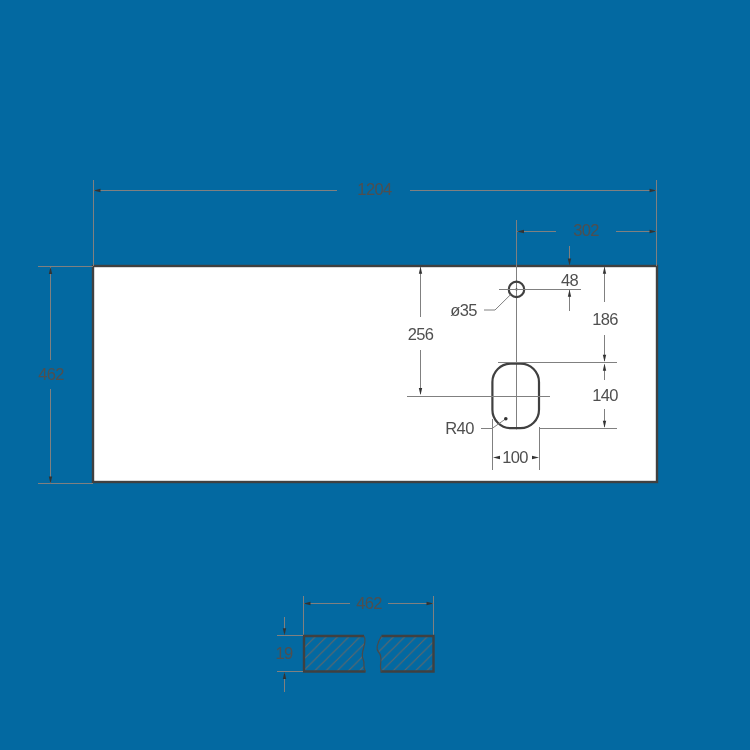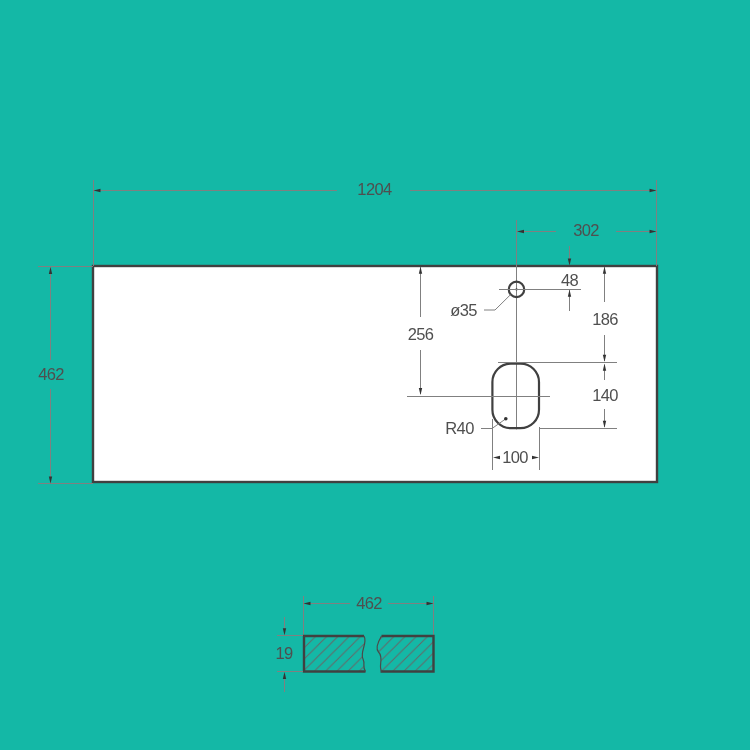--- a/index.html
+++ b/index.html
@@ -1,16 +1,16 @@
 <!DOCTYPE html>
 <html><head>
 <meta charset="utf-8">
 <style>
   html,body{margin:0;padding:0;background:#ffffff;}
-  .wrap{width:750px;height:750px;position:relative;background:#14b8a6;}
+  .wrap{width:750px;height:750px;position:relative;background:#0369a1;}
   text{font-family:"Liberation Sans",sans-serif;font-size:16.5px;fill:#4f4f4f;letter-spacing:-0.6px;}
 </style>
 </head>
 <body>
 <div class="wrap">
 <svg width="750" height="750" viewBox="0 0 750 750">
   <defs>
     <pattern id="hatch" patternUnits="userSpaceOnUse" width="11.2" height="11.2">
       <path d="M-2.8,2.8 L2.8,-2.8 M0,11.2 L11.2,0 M8.4,14 L14,8.4" stroke="#666666" stroke-width="1"></path>
     </pattern>

